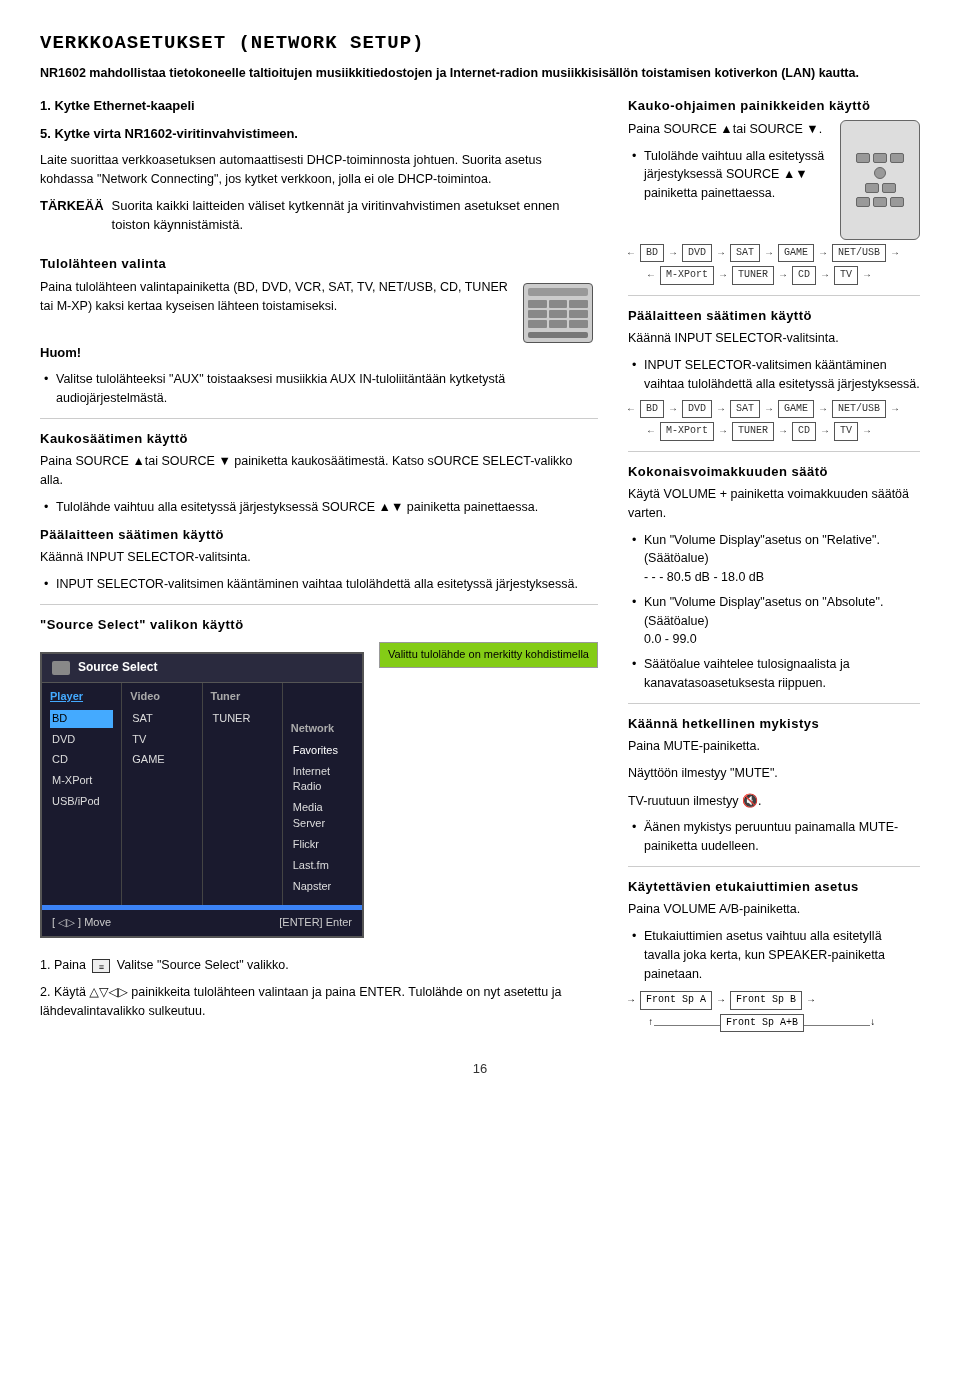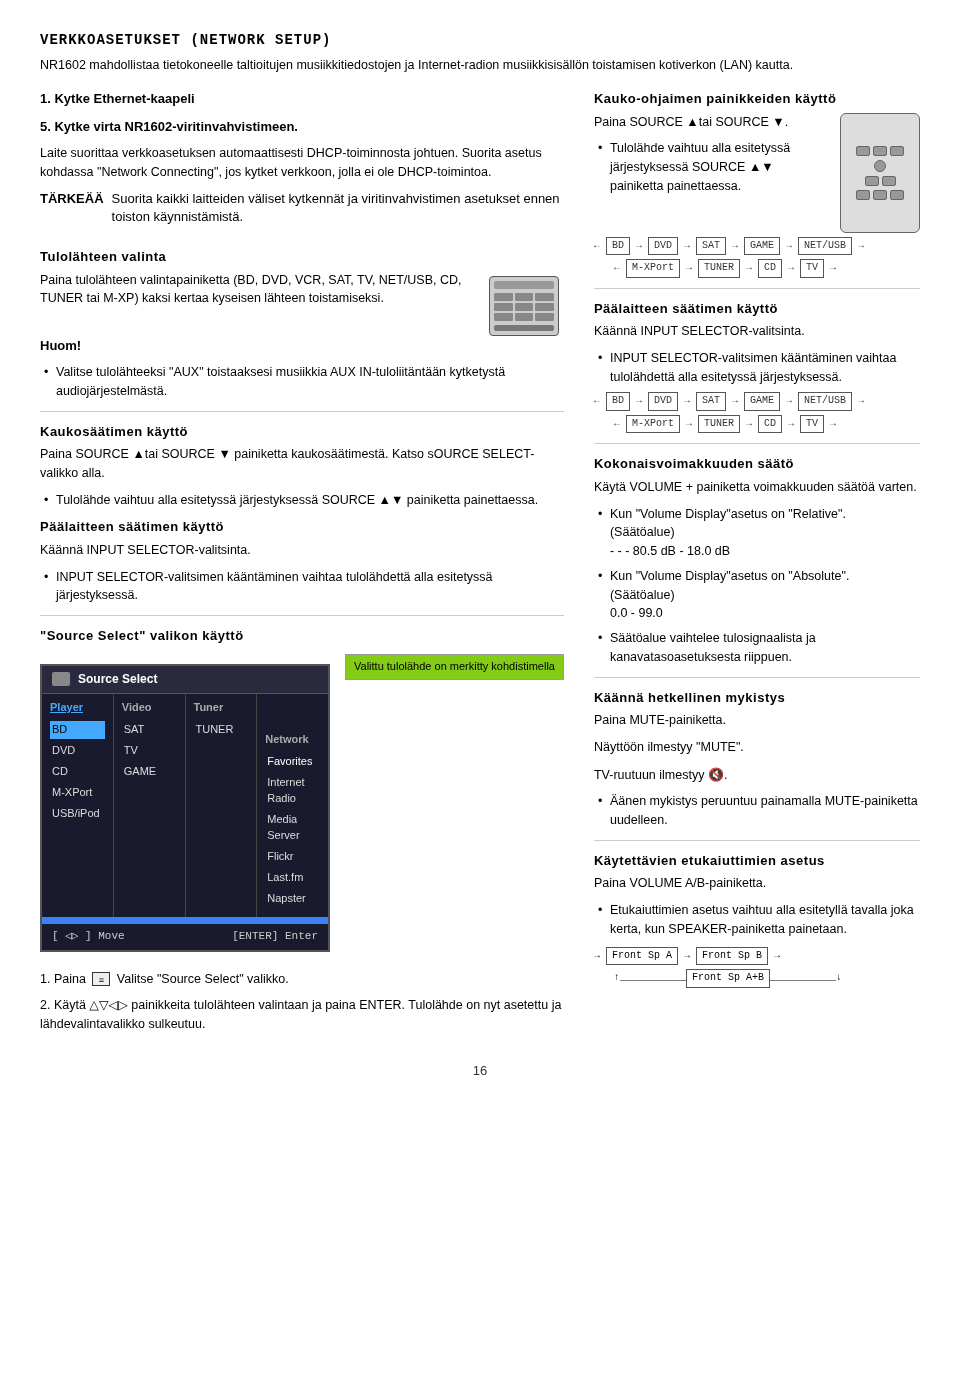--- a/index.html
+++ b/index.html
@@ -7,30 +7,31 @@
       font-family: Arial, Helvetica, sans-serif;
       font-size: 13px;
       background: #fff;
       color: #000;
       width: 960px;
       min-height: 1374px;
       padding: 30px 40px;
       line-height: 1.45;
     }
     .page-title {
-      font-size: 14px;
+      font-size: 19px;
       font-weight: bold;
       letter-spacing: 1px;
       margin-bottom: 6px;
       font-family: 'Courier New', monospace;
     }
     .subtitle {
       font-size: 12.5px;
       margin-bottom: 14px;
       line-height: 1.5;
+      font-weight: bold;
     }
     .two-col {
       display: flex;
       gap: 30px;
     }
     .col-left {
       flex: 1;
     }
     .col-right {
       flex: 1;
@@ -71,21 +72,21 @@
       content: '•';
       position: absolute;
       left: 4px;
       top: 0;
     }
     
     .source-select-ui {
       border: 2px solid #555;
       background: #1a1a2e;
       color: #fff;
-      width: 290px;
+      width: 324px;
       font-size: 11.5px;
       margin: 10px 0;
     }
     .ss-header {
       background: #2a2a3e;
       padding: 5px 10px;
       display: flex;
       align-items: center;
       gap: 8px;
       border-bottom: 1px solid #555;
@@ -138,27 +139,26 @@
     }
     .ss-item.selected {
       background: #4af;
       color: #000;
     }
     .ss-item.highlight {
       color: #fff;
       font-weight: normal;
     }
     .ss-footer {
-      border-top: 7px solid #3b82f6;
+      border-top: 5px solid #3b82f6;
       padding: 5px 10px;
       display: flex;
       justify-content: space-between;
       font-size: 11px;
       color: #ccc;
-      font-family: Liberation Mono, monospace;
     }
     
     .remote-diagram {
       width: 80px;
       height: 120px;
       border: 1.5px solid #666;
       border-radius: 6px;
       background: #ddd;
       display: flex;
       flex-direction: column;

